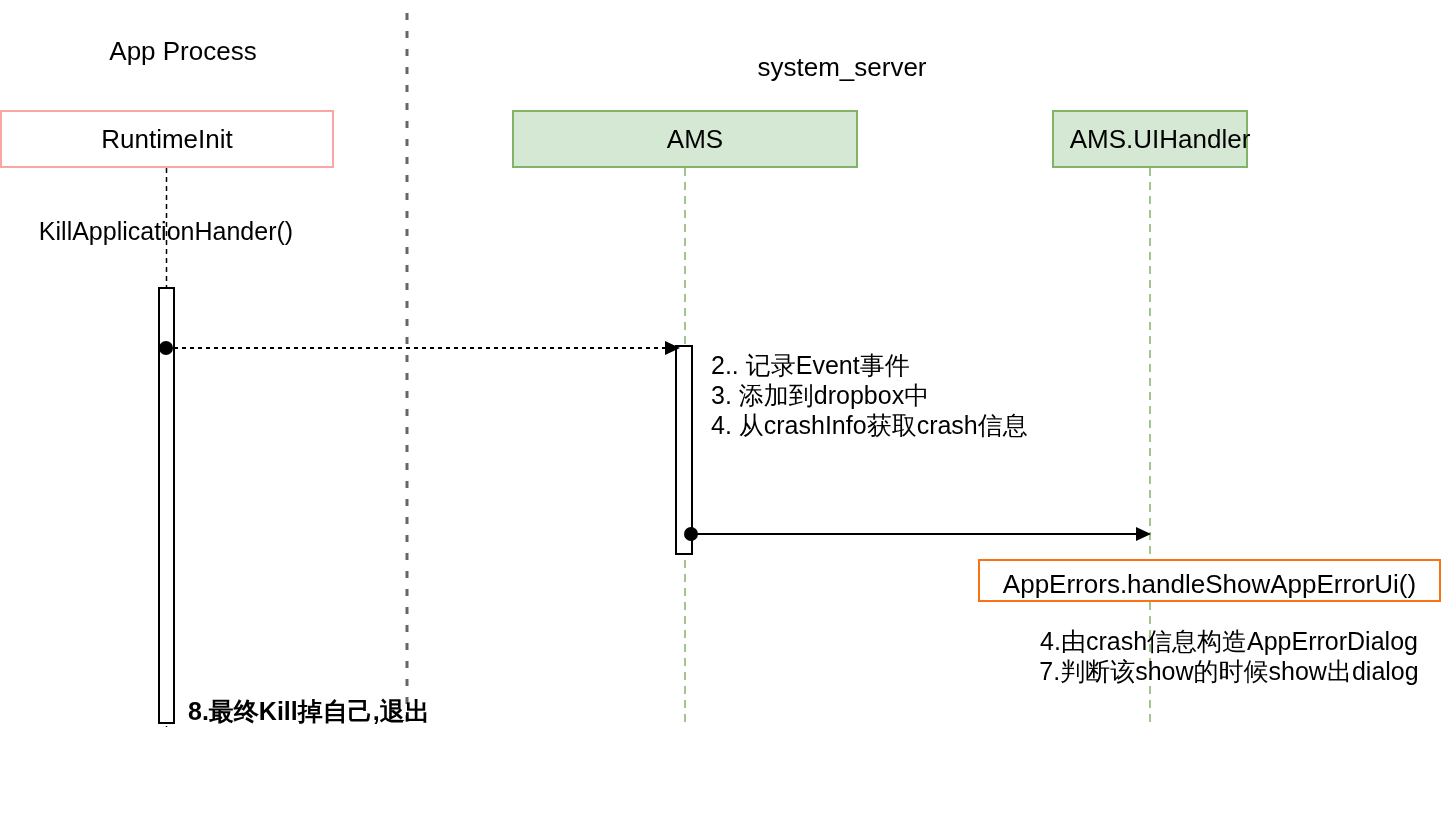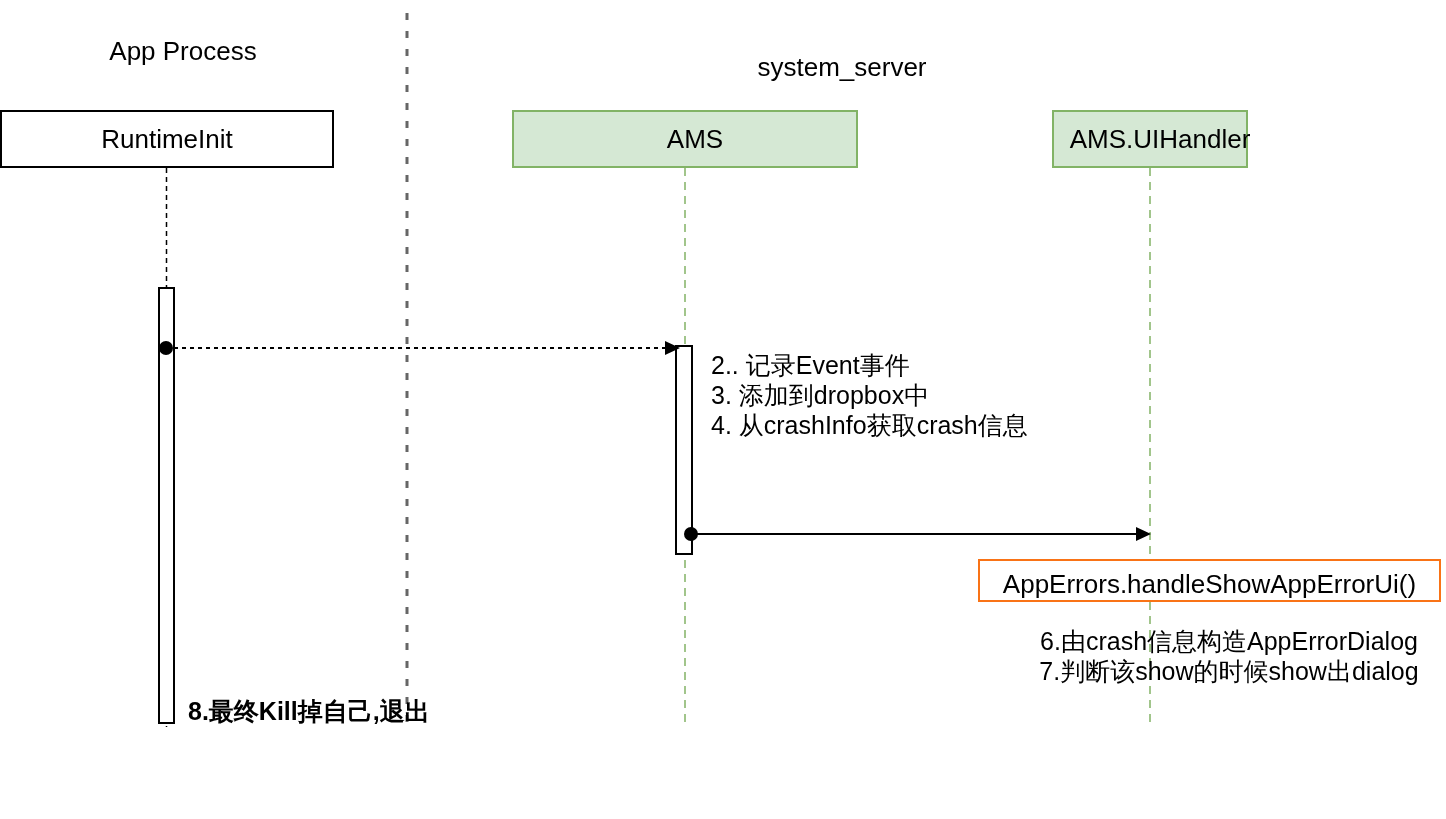--- a/index.html
+++ b/index.html
@@ -34,21 +34,21 @@
 
   .participant {
     position: absolute;
     top: 110px;
     height: 58px;
     display: flex;
     align-items: center;
     justify-content: center;
     font-size: 26px;
     background: #ffffff;
-    border: 2px solid #000000;
+    border: 2px solid #fca5a5;
   }
   .participant.green {
     background: #d5e8d4;
     border: 2px solid #82b366;
     padding-left: 20px;
   }
   #p-runtimeinit { left: 0px;    width: 334px; }
   #p-ams         { left: 512px;  width: 346px; }
   #p-uihandler   { left: 1052px; width: 196px; }
 
@@ -107,33 +107,34 @@
   <div class="participant" id="p-runtimeinit">
     <span>RuntimeInit</span>
   </div>
   <div class="participant green" id="p-ams">
     <span>AMS</span>
   </div>
   <div class="participant green" id="p-uihandler">
     <span>AMS.UIHandler</span>
   </div>
 
+  <div class="txt msg" id="lbl-kill">KillApplicationHander()</div>
 
 
   <div class="txt msg" id="msg234">
     <div>2.. 记录Event事件</div>
     <div>3. 添加到dropbox中</div>
     <div>4. 从crashInfo获取crash信息</div>
   </div>
 
 
   <div class="method-box">
     <span>AppErrors.handleShowAppErrorUi()</span>
   </div>
 
   <div class="txt msg center" id="msg67">
-    <div>6.由crash信息构造AppErrorDialog</div>
+    <div>4.由crash信息构造AppErrorDialog</div>
     <div>7.判断该show的时候show出dialog</div>
   </div>
 
   <div class="txt msg" id="msg8">8.最终Kill掉自己,退出</div>
 
 </div>
 
 </body></html>

